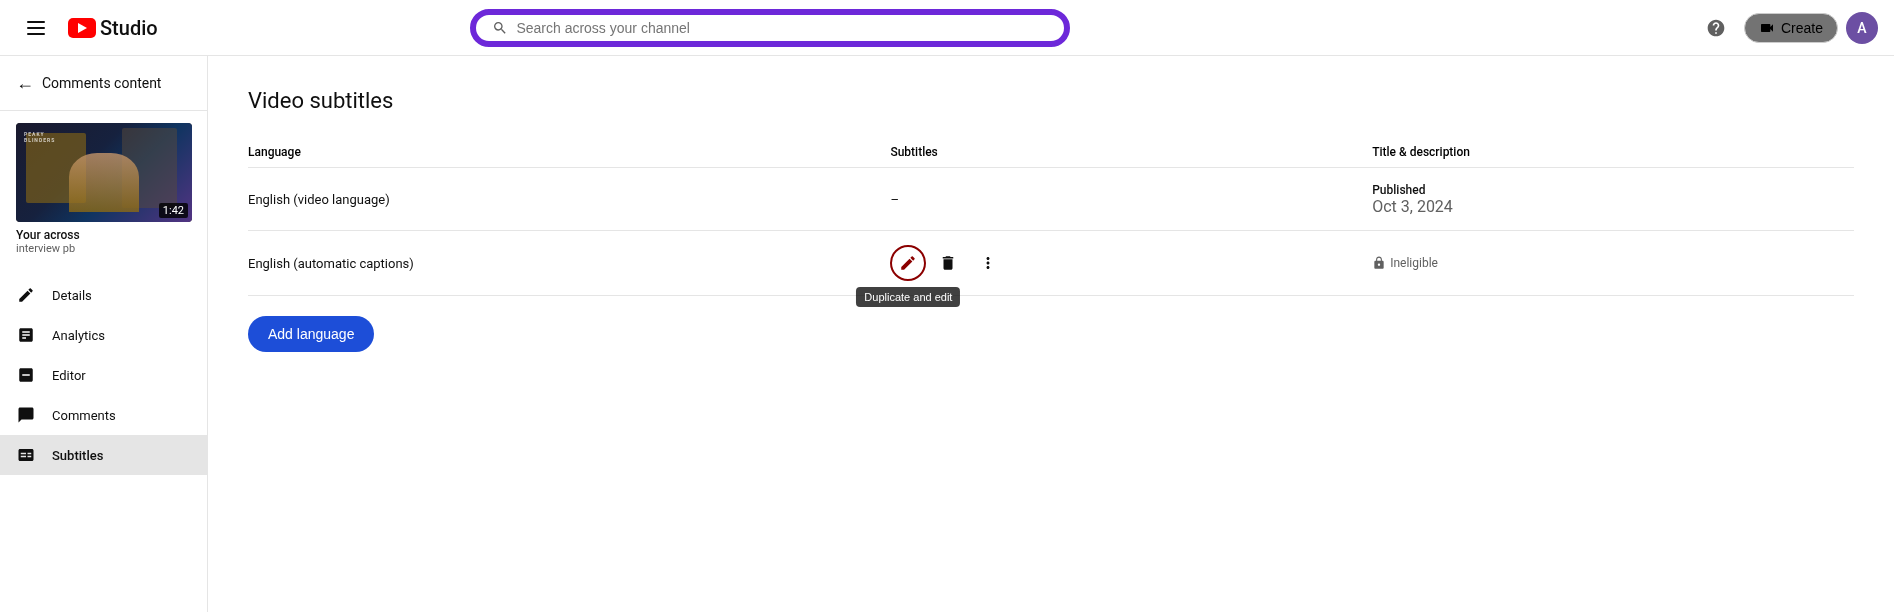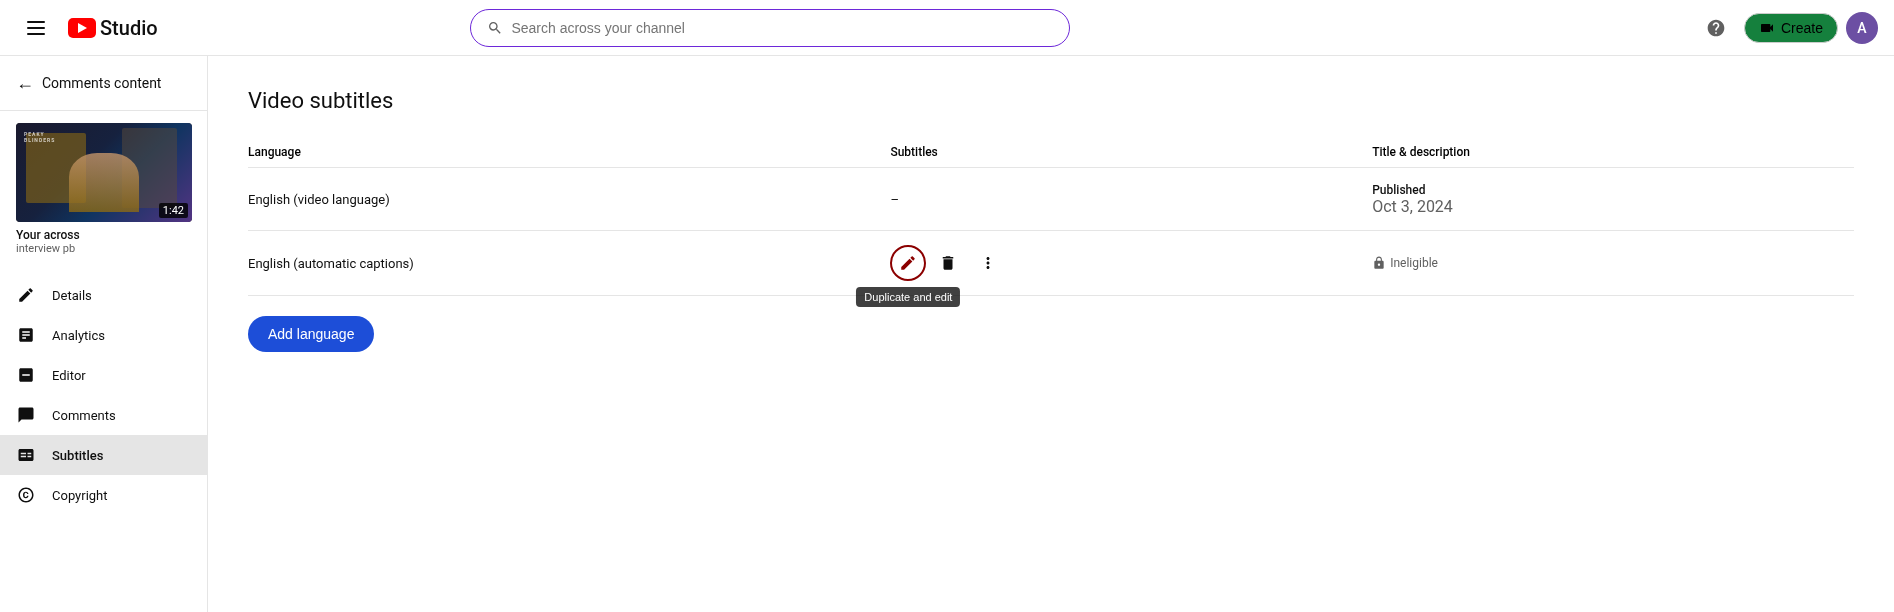--- a/index.html
+++ b/index.html
@@ -23,21 +23,21 @@
     .yt-logo { display: flex; align-items: center; gap: 4px; }
     .yt-logo-icon { width: 28px; height: 20px; background: #ff0000; border-radius: 5px; display: flex; align-items: center; justify-content: center; }
     .yt-logo-icon::after { content: ''; border-left: 9px solid #fff; border-top: 5px solid transparent; border-bottom: 5px solid transparent; }
 
     .search-bar {
       flex: 1;
       max-width: 600px;
       margin: 0 auto;
       display: flex;
       align-items: center;
-      border: 1px solid #6d28d9;
+      border: 6px solid #6d28d9;
       border-radius: 24px;
       height: 38px;
       padding: 0 16px;
       gap: 8px;
     }
     .search-bar input {
       border: none;
       outline: none;
       flex: 1;
       font-size: 14px;
@@ -55,21 +55,21 @@
       cursor: pointer;
       display: flex; align-items: center; justify-content: center;
       color: #0f0f0f;
     }
     .create-btn {
       display: flex; align-items: center; gap: 6px;
       border: 1px solid #ccc;
       border-radius: 18px;
       padding: 6px 14px;
       cursor: pointer;
-      background: #15803d;
+      background: #737373;
       font-size: 14px;
       font-weight: 500;
       text-align: center;
     }
     .avatar {
       width: 32px; height: 32px;
       border-radius: 50%;
       background: #6c4fa3;
       color: #fff;
       display: flex; align-items: center; justify-content: center;
@@ -347,28 +347,20 @@
 
       <div class="sidebar-item active">
         <div class="sidebar-item-icon">
           <svg width="18" height="18" viewBox="0 0 24 24" fill="currentColor">
             <path d="M20 4H4c-1.1 0-2 .9-2 2v12c0 1.1.9 2 2 2h16c1.1 0 2-.9 2-2V6c0-1.1-.9-2-2-2zm-8 11H5v-2h7v2zm7 0h-5v-2h5v2zm-7-4H5v-2h7v2zm7 0h-5v-2h5v2z"></path>
           </svg>
         </div>
         <span>Subtitles</span>
       </div>
 
-      <div class="sidebar-item">
-        <div class="sidebar-item-icon">
-          <svg width="18" height="18" viewBox="0 0 24 24" fill="currentColor">
-            <path d="M11.88 9.14c1.28.06 1.61 1.15 1.63 1.67h1.79c-.08-1.98-1.49-3.19-3.45-3.19-2.35 0-3.85 1.58-3.85 4.34 0 2.75 1.5 4.34 3.85 4.34 1.94 0 3.38-1.21 3.45-3.19h-1.79c-.02.52-.36 1.61-1.63 1.67-1.05 0-1.96-.77-1.96-2.82 0-2.05.91-2.82 1.96-2.82zM12 2C6.48 2 2 6.48 2 12s4.48 10 10 10 10-4.48 10-10S17.52 2 12 2zm0 18c-4.41 0-8-3.59-8-8s3.59-8 8-8 8 3.59 8 8-3.59 8-8 8z"></path>
-          </svg>
-        </div>
-        <span>Copyright</span>
-      </div>
 
     </nav>
   </aside>
 
   <main class="main-content">
     <h1 class="page-title">Video subtitles</h1>
 
     <table class="subtitles-table">
       <thead>
         <tr>

